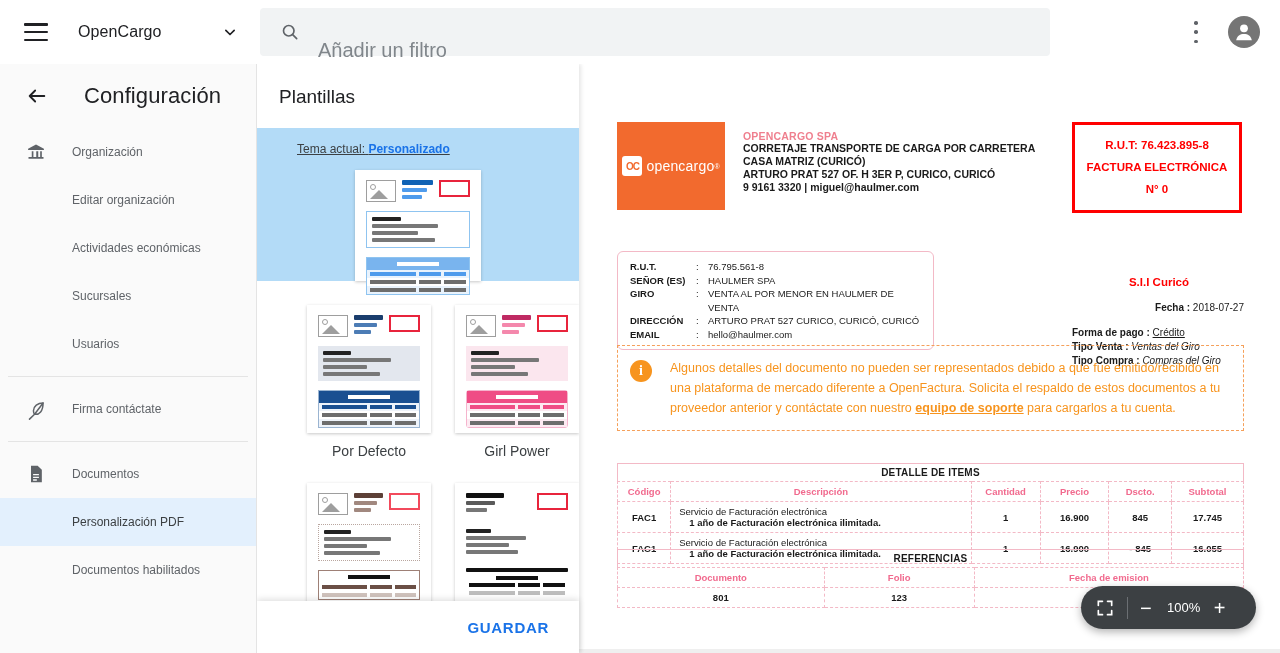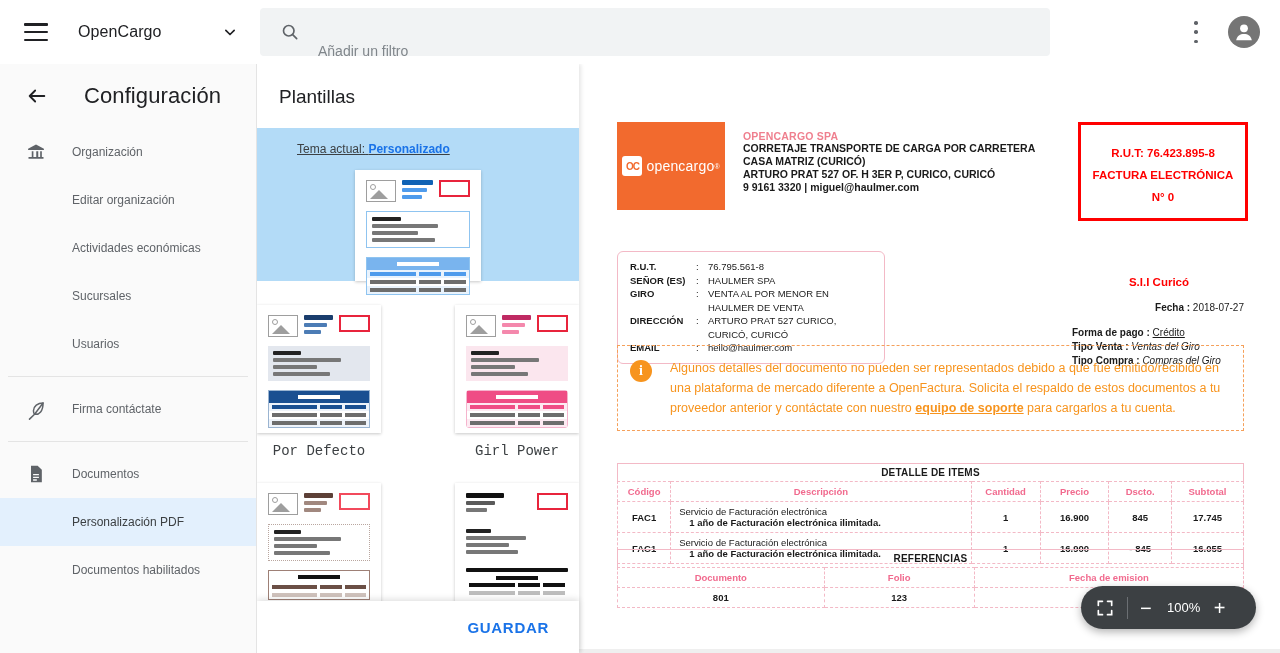--- a/index.html
+++ b/index.html
@@ -27,21 +27,21 @@
     cursor: pointer; white-space: nowrap;
   }
   .org-chevron { margin-left: 58px; cursor: pointer; color:#202124; display:flex; }
   .searchwrap {
     position: absolute; left: 260px; top: 8px; width: 790px; height: 48px;
     background: #f1f3f4; border-radius: 4px; display: flex; align-items: center;
   }
   .search-icon { margin-left: 20px; display:flex; color:#5f6368; }
   .search-input {
     flex: 1; border: 0; outline: 0; background: transparent;
-    font-family: "Liberation Sans", sans-serif; font-size: 14px; color: #202124;
+    font-family: "Liberation Sans", sans-serif; font-size: 20px; color: #202124;
     margin-left: 18px; margin-right: 16px; margin-top: 37px;
   }
   .search-input::placeholder { color: #80868b; }
   .kebab {
     position:absolute; left:1186px; top:21px; width:20px; height:22px;
     display:flex; flex-direction:column; align-items:center; justify-content:space-between;
     cursor:pointer;
   }
   .kebab i { width:3.5px; height:3.5px; border-radius:50%; background:#5f6368; display:block; }
   .avatar {
@@ -80,21 +80,21 @@
   .tmpl-scroll { position:absolute; top:64px; left:0; width:322px; height:525px; overflow:hidden; }
   .current-band { background:#b3dbf7; padding: 14px 0 0 0; }
   .current-lbl { font-size: 12px; color:#3c4043; padding-left: 40px; text-decoration: underline; }
   .current-lbl b { color:#1a73e8; font-weight:700; }
 
   .thumb-card {
     background:#fff; box-shadow: 0 1px 3px rgba(0,0,0,.22);
     position:relative;
   }
   .thumb-center { width: 126px; margin: 14px auto 0 auto; }
-  .grid2 { display:flex; justify-content:space-between; gap: 24px; margin-top: 24px; font-family: Liberation Mono, monospace; }
+  .grid2 { display:flex; justify-content:flex-end; gap: 24px; margin-top: 24px; }
   .cellw { width: 124px; }
   .cell-card { width:124px; height:128px; }
   .cell-name { text-align:center; font-size:14px; color:#3c4043; margin-top: 10px; }
 
   
   .mini { position:absolute; inset:0; padding: 10px 11px; }
   .mini .hdr { display:flex; align-items:flex-start; }
   .mini .imgbox {
     width: 30px; height: 22px; border: 1.5px solid #9e9e9e; position:relative; flex:none;
     background:#fff;
@@ -148,36 +148,36 @@
     display:flex;align-items:center;justify-content:center;
     font-size:10px;font-weight:700;color:#f26a2e;letter-spacing:-1px;
   }
   .logo .wd { color:#fff; font-size:14px; margin-left:4px; letter-spacing:.2px; }
   .logo .reg { color:#fff; font-size:7px; vertical-align:super; }
   .issuer { margin-left: 18px; padding-top: 8px; }
   .issuer .nm { color:#ef7f8e; font-size:10.5px; font-weight:700; letter-spacing:.2px; }
   .issuer .ln { color:#1a1a1a; font-size:10.5px; font-weight:700; line-height:13px; }
 
   .rutbox {
-    position:absolute; right:32px; top:58px; width:170px; border:3px solid #ff0000;
-    text-align:center; padding: 17px 4px 10px 4px; margin-left: 48px;
+    position:absolute; right:38px; top:58px; width:170px; border:3px solid #ff0000;
+    text-align:center; padding: 9px 4px 10px 4px; margin-left: 48px;
   }
   .rutbox div { color:#ff0000; font-size:11.5px; font-weight:700; line-height:22px; }
   .sii { position:absolute; right:36px; top:212px; width:170px; text-align:center;
     color:#ff0000; font-size:11.5px; font-weight:700; }
   .fecha { position:absolute; right:36px; top:238px; font-size:10px; color:#1a1a1a; }
   .fecha b { font-weight:700; }
   .pay { position:absolute; right:36px; top:262px; text-align:left; width:172px; }
   .pay div { font-size:10px; color:#1a1a1a; line-height:14px; }
   .pay b { font-weight:700; }
   .pay u { text-decoration: underline; }
   .pay i { font-style: italic; }
 
   .recv {
-    position:absolute; left:38px; top:187px; width:268px;
+    position:absolute; left:38px; top:187px; width:317px;
     border:1px solid #f3b9c6; border-radius:6px; padding: 8px 10px 8px 12px;
   }
   .recv table { border-collapse: collapse; }
   .recv td { font-size:9.5px; color:#1a1a1a; line-height:13.5px; vertical-align:top; }
   .recv td.k { font-weight:700; width: 66px; }
   .recv td.s { width: 12px; }
 
   .notice {
     position:absolute; left:38px; top:281px; width:627px;
     border:1px dashed #f5a05a; padding: 12px 14px 12px 12px; display:flex;

